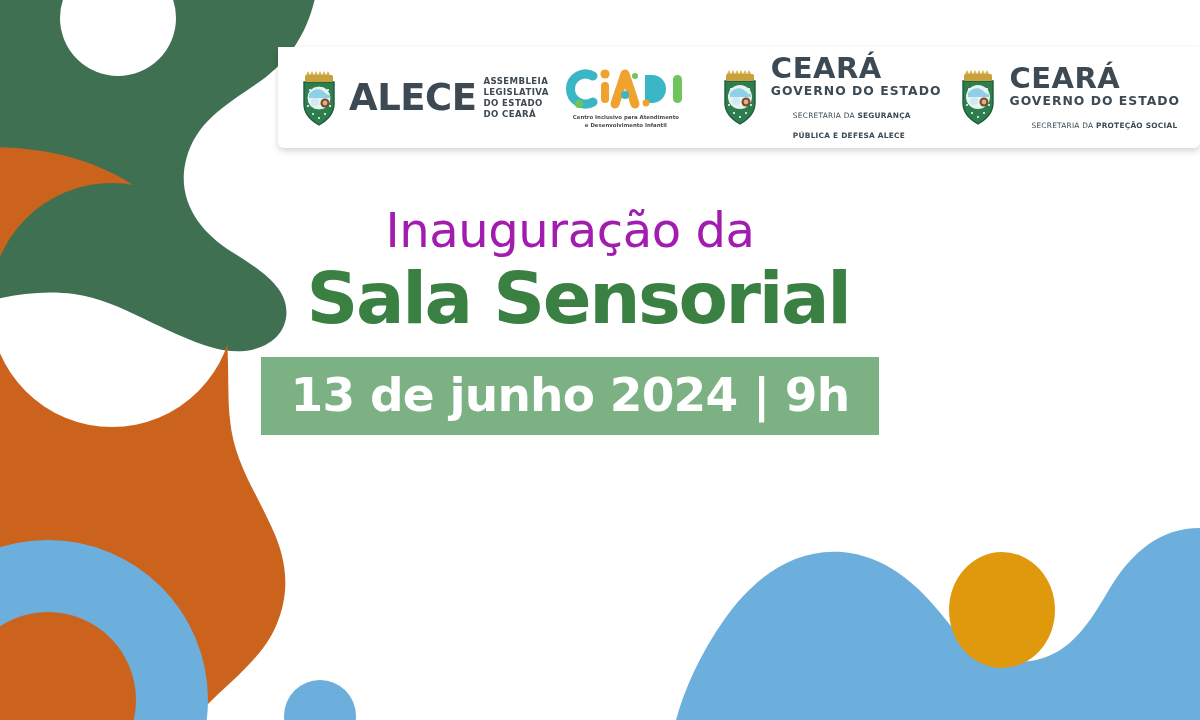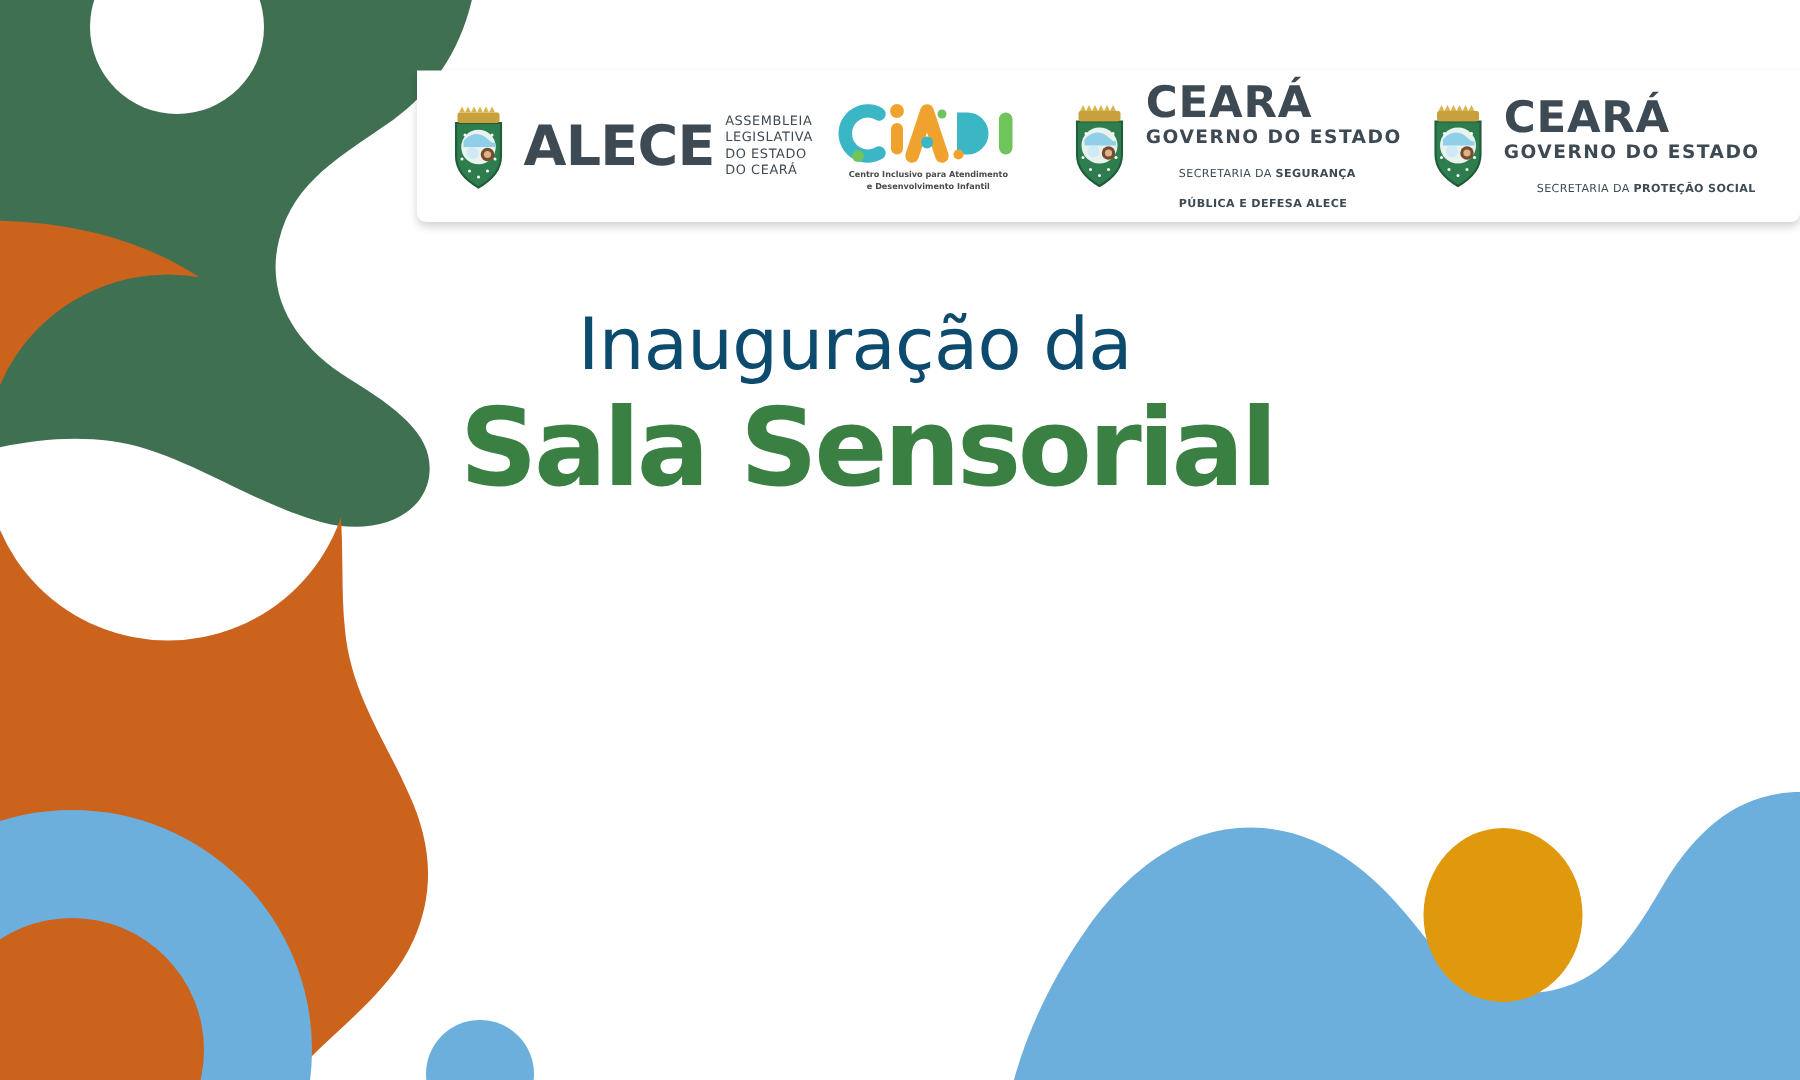--- a/index.html
+++ b/index.html
@@ -62,21 +62,21 @@
     font-family: "DejaVu Sans", sans-serif;
     font-weight: 700;
     font-size: 37px;
     letter-spacing: -0.5px;
     color: #3d4a53;
     line-height: 1;
     margin-left: 7px;
   }
   .alece-sub {
     font-family: "DejaVu Sans", sans-serif;
-    font-weight: 400;
+    font-weight: 700;
     font-size: 8.6px;
     line-height: 1.28;
     letter-spacing: 0.4px;
     color: #3d4a53;
     margin-left: 7px;
     white-space: pre-line;
   }
 
   .ciadi-wrap { display: flex; flex-direction: column; align-items: center; }
   .ciadi-sub {
@@ -127,21 +127,21 @@
     width: 1200px;
     z-index: 6;
     text-align: center;
     padding-right: 60px;
     box-sizing: border-box;
   }
   .kicker {
     font-family: "DejaVu Sans", sans-serif;
     font-weight: 400;
     font-size: 48px;
-    color: #0c4a6e;
+    color: #a21caf;
     letter-spacing: -0.4px;
     line-height: 1.06;
     margin: 0;
   }
   .title {
     font-family: "DejaVu Sans", sans-serif;
     font-weight: 700;
     font-size: 72px;
     color: #3a8043;
     letter-spacing: -2.4px;
@@ -345,15 +345,18 @@
           <span>SECRETARIA DA </span><b>PROTEÇÃO SOCIAL</b>
         </div>
       </div>
     </div>
 
   </div>
 
   <div class="headline">
     <div class="kicker">Inauguração da</div>
     <div class="title">Sala Sensorial</div>
+    <div class="date-band-row">
+      <div class="date-band">13 de junho 2024 | 9h</div>
+    </div>
   </div>
 
 </div>
 
 </body></html>

